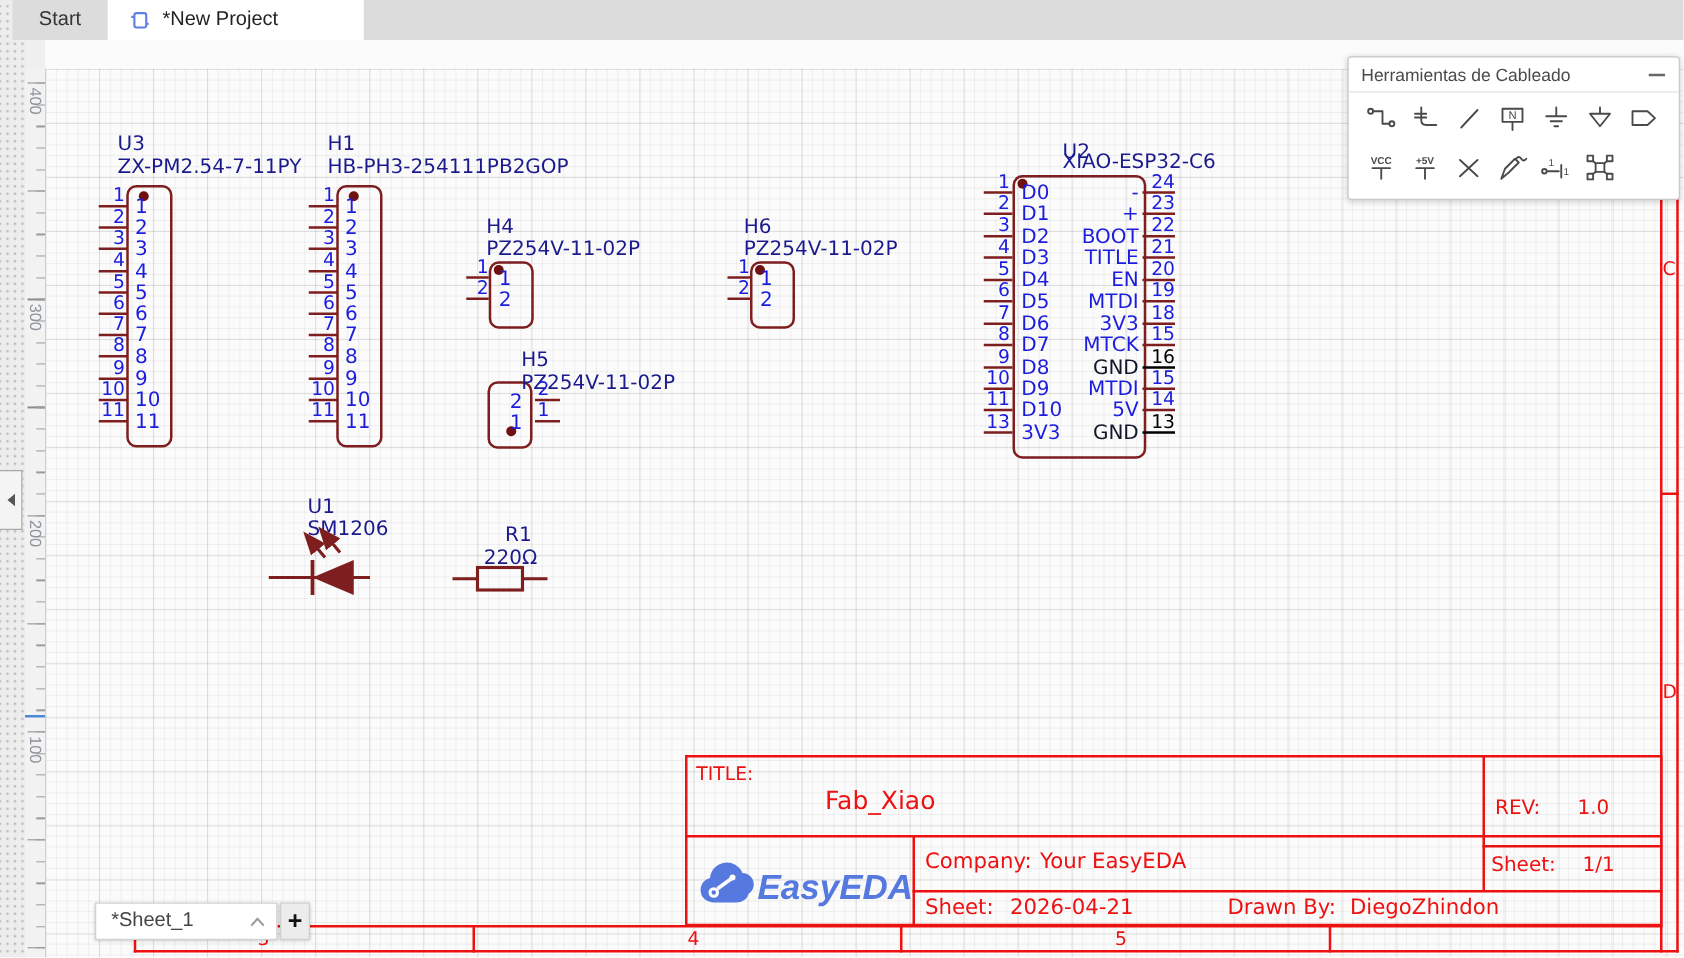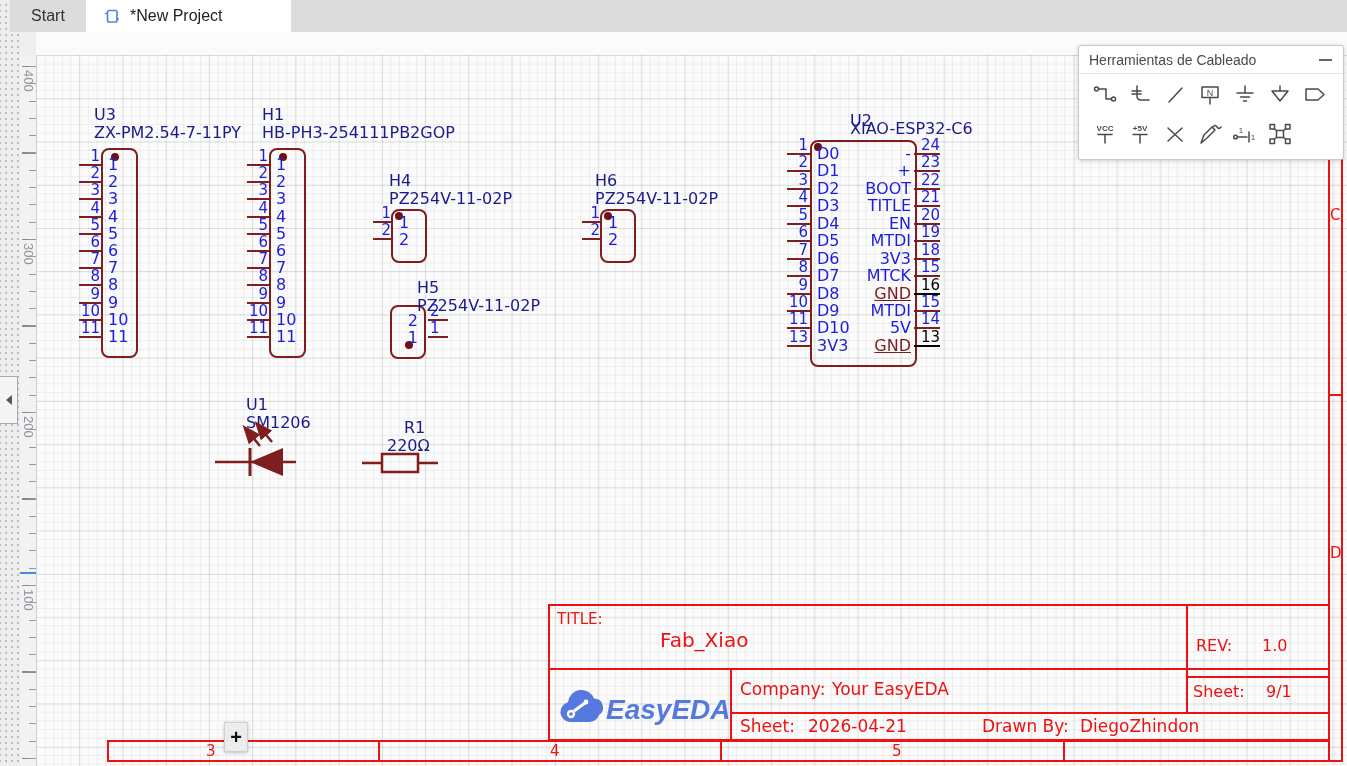--- a/index.html
+++ b/index.html
@@ -72,21 +72,21 @@
   .rh172 .pin-row{height:17.2px;}
   .rh174 .pin-row{height:17.45px;}
   .pnum{position:absolute;top:0;height:15px;line-height:15px;font-size:15px;color:var(--pin);
     border-bottom:2px solid var(--outline);font-family:"DejaVu Sans",sans-serif;}
   .pl .pnum{left:0;width:21px;text-align:right;padding-right:2px;}
   .pr .pnum{left:94px;width:23px;text-align:right;padding-left:3px;}
   .pinner{position:absolute;left:29px;top:8px;font-size:16px;line-height:16px;color:var(--pin);font-family:"DejaVu Sans",sans-serif;}
   .pl .pname{position:absolute;left:30px;top:8px;font-size:16px;line-height:16px;color:var(--pin);font-family:"DejaVu Sans",sans-serif;}
   .pr .pname{position:absolute;right:46px;top:8px;font-size:16px;line-height:16px;color:var(--pin);font-family:"DejaVu Sans",sans-serif;}
   .gnd .pnum{color:#000;border-color:#000;}
-  .gnd .pname{color:#7f1d1d;text-decoration:underline;}
+  .gnd .pname{color:#0f172a;}
   .hpnum{position:absolute;height:15px;line-height:15px;font-size:15px;color:var(--pin);
     border-bottom:2px solid var(--outline);font-family:"DejaVu Sans",sans-serif;z-index:4;}
   .hpinner{position:absolute;font-size:16px;line-height:16px;color:var(--pin);font-family:"DejaVu Sans",sans-serif;z-index:4;}
 
   
   #palette{left:1078px;top:45px;width:264px;height:113px;background:#fff;border:1px solid #c9c9c9;border-radius:3px;
     box-shadow:0 1px 5px rgba(0,0,0,0.18);z-index:40;}
   #palette-header{height:27px;display:flex;align-items:center;padding:0 10px;border-bottom:1px solid #e4e4e4;}
   #palette-title{font-size:14px;color:#4a4a4a;flex:1;}
   #palette-min{width:16px;height:16px;display:flex;align-items:center;justify-content:center;cursor:pointer;}
@@ -166,21 +166,21 @@
   <div class="fl" style="left:730px;top:668px;width:2px;height:73px"></div>
   <div class="fl" style="left:1186px;top:604px;width:2px;height:108px"></div>
 
   <span class="tbt" style="left:557px;top:610px;font-size:15px">TITLE:</span>
   <span class="tbt" style="left:660px;top:628px;font-size:20px">Fab_Xiao</span>
   <span class="tbt" style="left:1196px;top:636px;font-size:16px">REV:</span>
   <span class="tbt" style="left:1262px;top:636px;font-size:16px">1.0</span>
   <span class="tbt" style="left:740px;top:679px">Company:</span>
   <span class="tbt" style="left:832px;top:679px">Your EasyEDA</span>
   <span class="tbt" style="left:1193px;top:682px;font-size:16px">Sheet:</span>
-  <span class="tbt" style="left:1266px;top:682px;font-size:16px">9/1</span>
+  <span class="tbt" style="left:1266px;top:682px;font-size:16px">1/1</span>
   <span class="tbt" style="left:740px;top:716px">Sheet:</span>
   <span class="tbt" style="left:808px;top:716px">2026-04-21</span>
   <span class="tbt" style="left:982px;top:716px">Drawn By:</span>
   <span class="tbt" style="left:1080px;top:716px">DiegoZhindon</span>
 
   <svg class="overlay" style="left:556px;top:678px" width="172" height="54" viewBox="0 0 172 54">
     <path d="M14,44 a10,10 0 0 1 -2,-19.7 a13.5,13.5 0 0 1 26,-3.8 a9,9 0 0 1 5,16.5 q-2.5,7 -10,7 z" fill="#5679e0"></path>
     <circle cx="15" cy="36" r="4.2" fill="#fff"></circle>
     <circle cx="15" cy="36" r="1.8" fill="#5679e0"></circle>
     <path d="M18,33 L29,25" stroke="#fff" stroke-width="3" fill="none"></path>
@@ -594,17 +594,23 @@
             <rect x="3" y="2.5" width="4.5" height="4.5"></rect>
             <rect x="18.5" y="2.5" width="4.5" height="4.5"></rect>
             <rect x="3" y="17" width="4.5" height="4.5"></rect>
             <rect x="18.5" y="17" width="4.5" height="4.5"></rect>
             <path d="M7.5,7 L9.5,8.5 M18.5,7 L16.5,8.5 M7.5,17 L9.5,15.5 M18.5,17 L16.5,15.5"></path>
           </svg>
       </div>
     </div>
   </div>
 
+  <div id="sheet-tab" class="abs">
+    <span class="slabel">*Sheet_1</span>
+    <svg width="14" height="9" viewBox="0 0 14 9">
+      <path d="M2,7.5 L7,2 L12,7.5" fill="none" stroke="#999" stroke-width="1.6"></path>
+    </svg>
+  </div>
   <div id="sheet-plus" class="abs">
     <span>+</span>
   </div>
 
 </div>
 
 </body></html>

